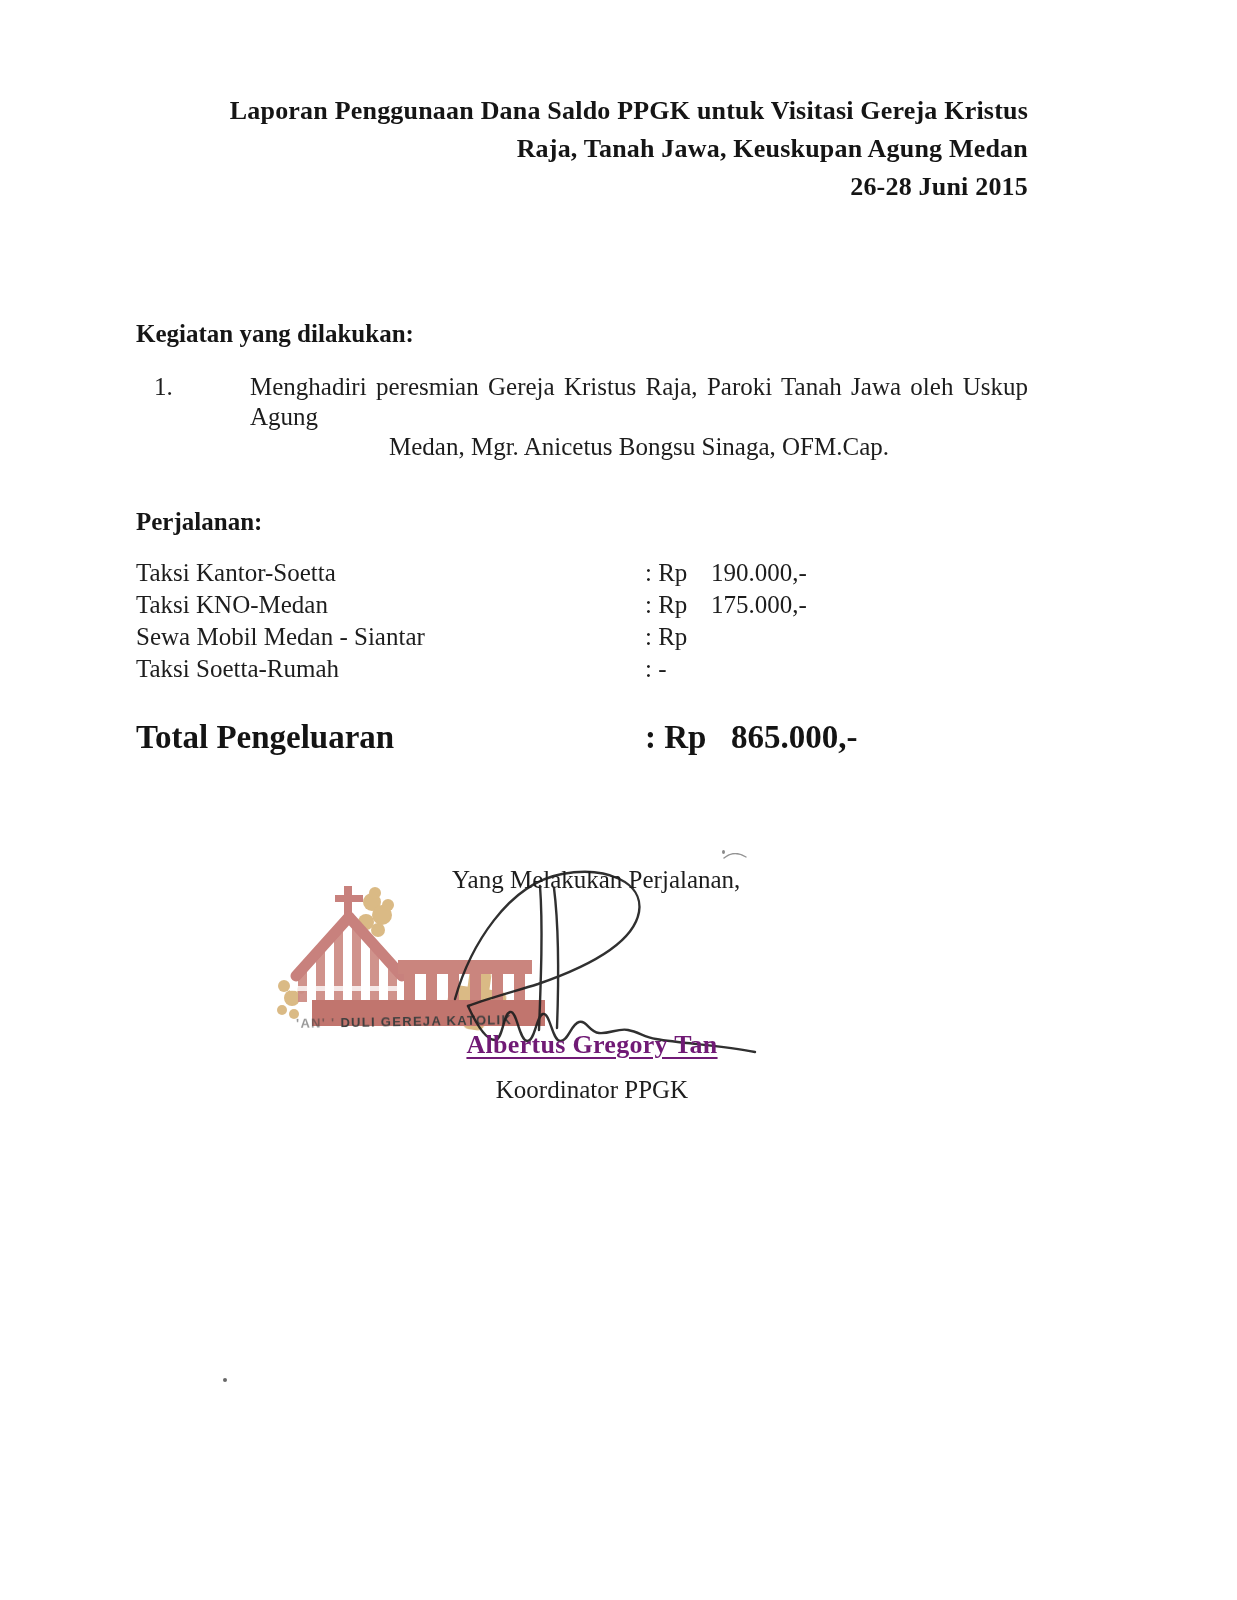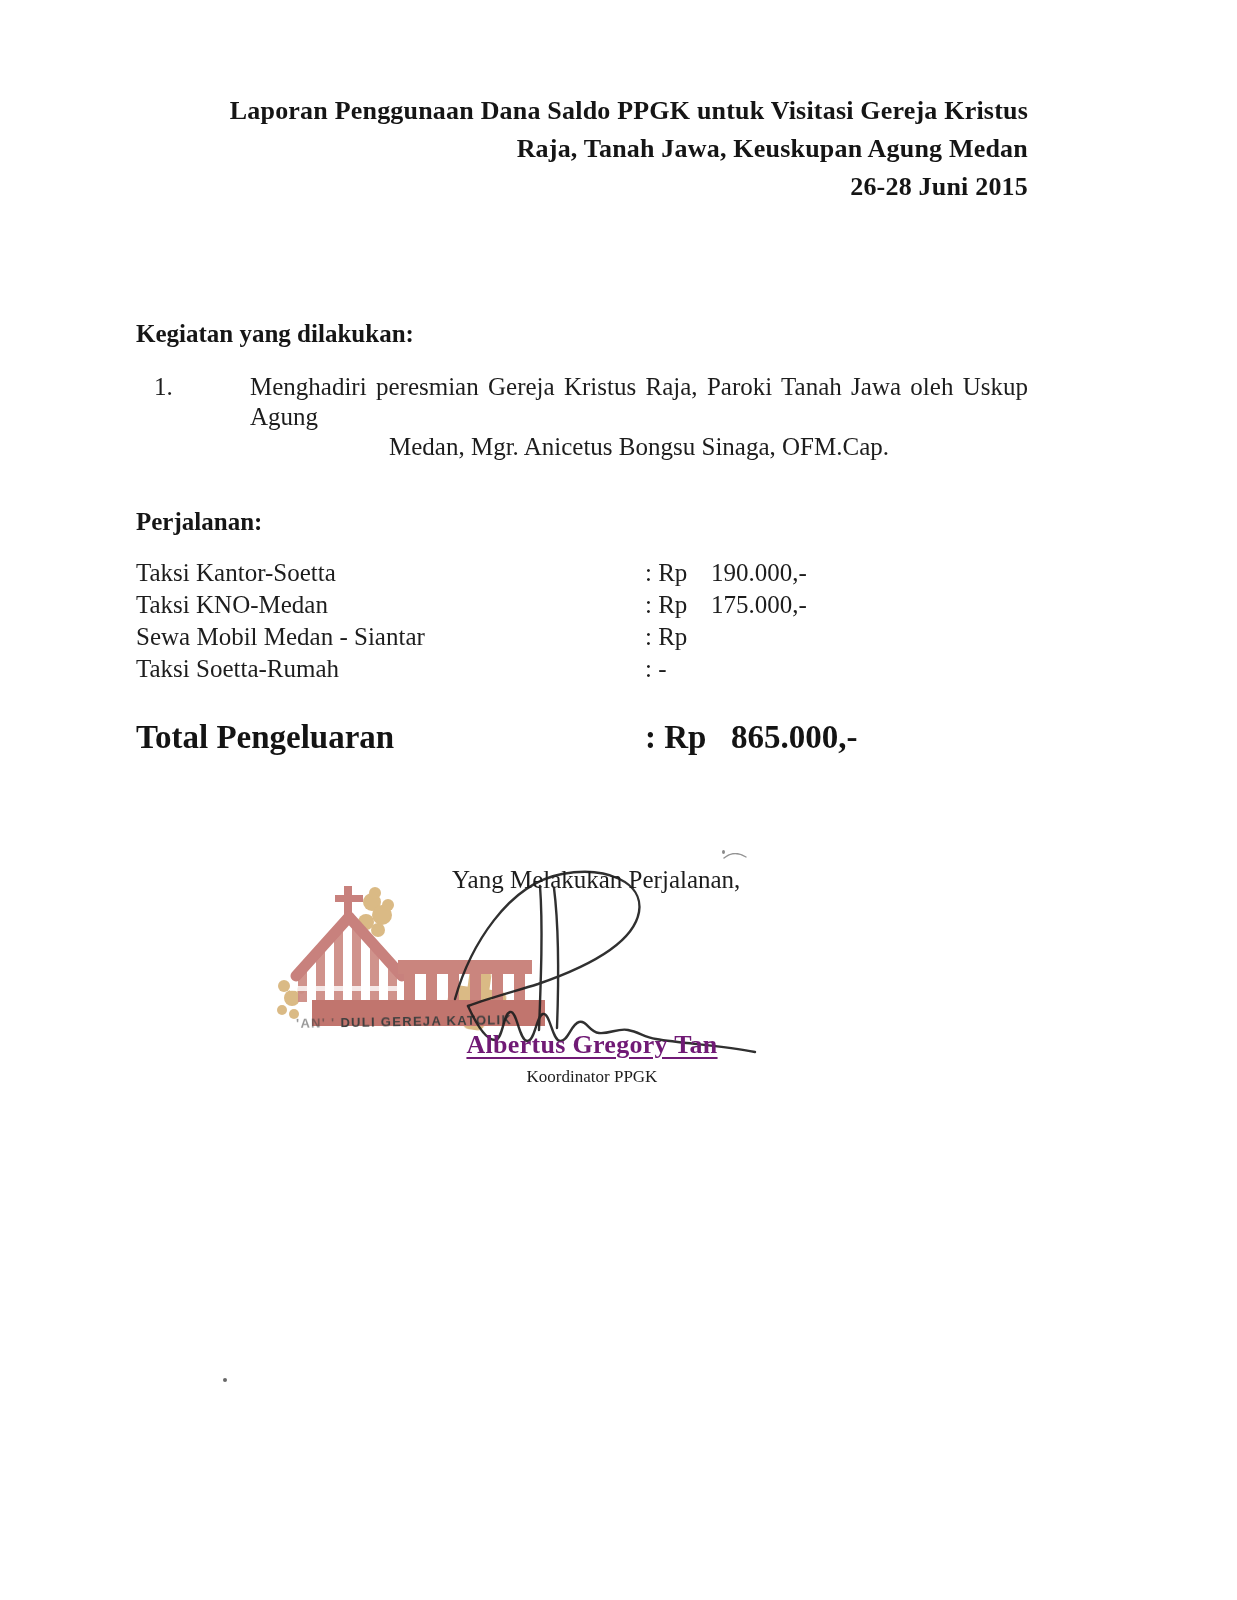--- a/index.html
+++ b/index.html
@@ -82,21 +82,21 @@
   .signee-block { top: 1030px; left: 417px; width: 350px; text-align: center; }
   .signee-name {
     font-size: 26px;
     font-weight: bold;
     color: #701a75;
     text-decoration: underline;
     text-decoration-thickness: 2px;
     text-underline-offset: 4px;
     letter-spacing: 0.3px;
   }
-  .signee-role { font-size: 17px; margin-top: 7px; }
+  .signee-role { font-size: 25px; margin-top: 16px; }
 
   
   .speck-a { top: 850px; left: 722px; width: 3px; height: 4px; background: #6b6b6b; border-radius: 50%; opacity: 0.8; }
   .speck-b { top: 1378px; left: 223px; width: 4px; height: 4px; background: #4e4e4e; border-radius: 50%; opacity: 0.85; }
 </style>
 </head>
 <body>
 
 <div class="abs doc-title">
   <div>Laporan Penggunaan Dana Saldo PPGK untuk Visitasi Gereja Kristus</div>

